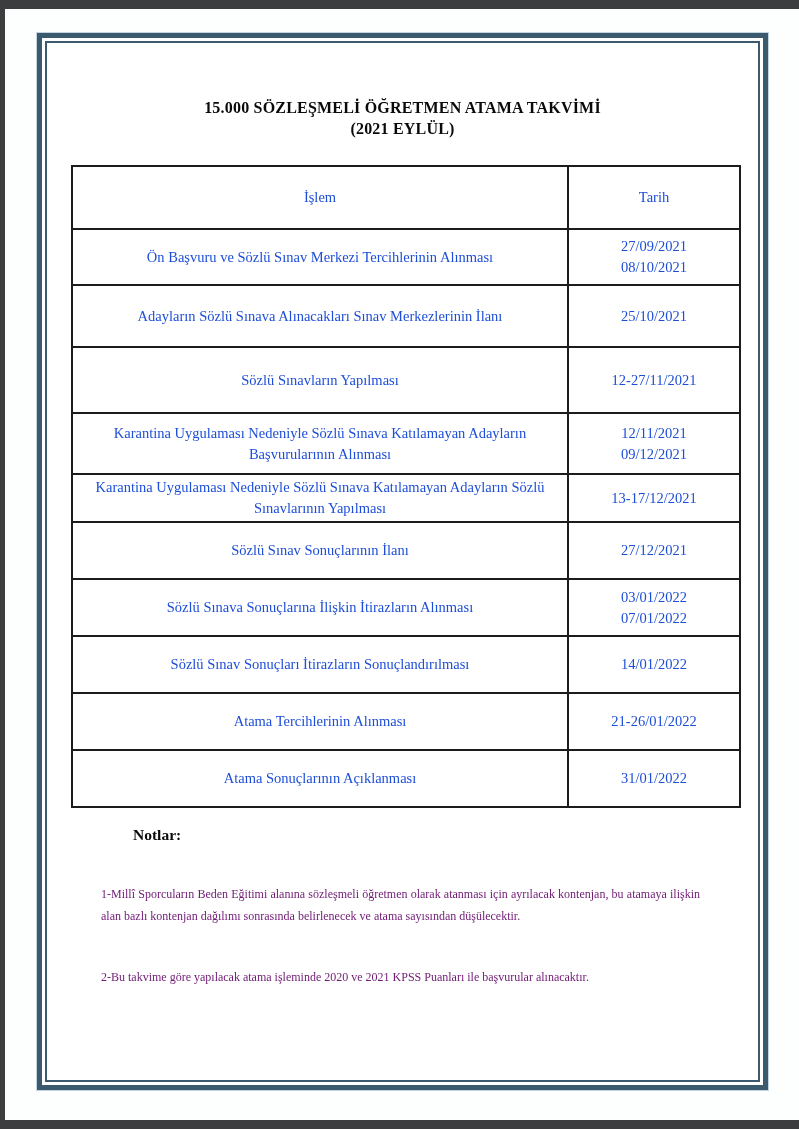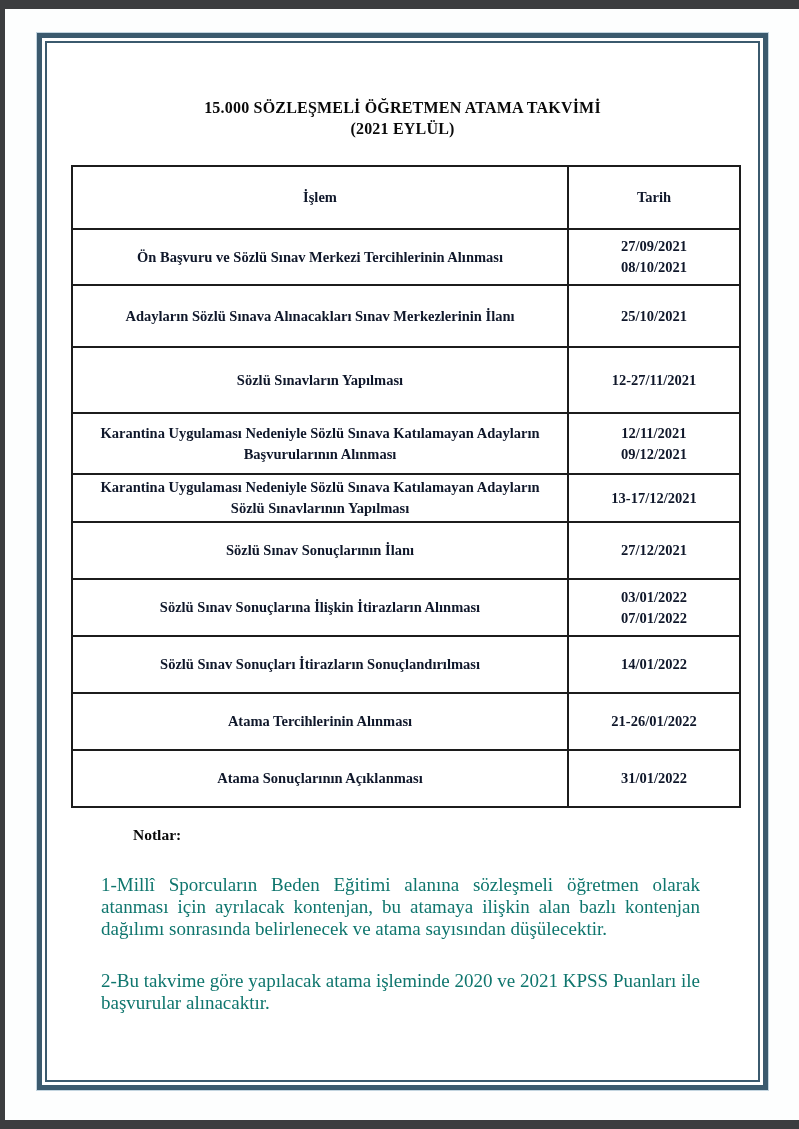--- a/index.html
+++ b/index.html
@@ -66,24 +66,24 @@
     border-collapse: collapse;
     margin: 26px 0 0 22px;
     width: 668px;
     table-layout: fixed;
     background: #fff;
   }
   .cal-table th, .cal-table td {
     border: 2px solid #1c1c1c;
     text-align: center;
     vertical-align: middle;
-    font-weight: bold;
+    font-weight: normal;
     font-size: 14.5px;
     line-height: 21px;
-    color: #0f172a;
+    color: #1d4ed8;
     padding: 2px 14px;
     box-sizing: border-box;
   }
   .cal-table col.col-process { width: 496px; }
   .cal-table col.col-date { width: 172px; }
   .cal-table thead tr      { height: 63px; }
   .cal-table tbody tr      { height: 57px; }
   .cal-table tbody tr:nth-child(1) { height: 56px; }
   .cal-table tbody tr:nth-child(2) { height: 62px; border-radius: 23px; }
   .cal-table tbody tr:nth-child(3) { height: 66px; }
@@ -93,25 +93,25 @@
   .notes {
     margin: 18px 56px 0 52px;
   }
   .notes-heading {
     font-weight: bold;
     font-size: 15.5px;
     color: #0a0a0a;
     margin-left: 32px;
   }
   .note-item {
-    margin-top: 30px;
-    font-size: 19px;
+    margin-top: 39px;
+    font-size: 12px;
     line-height: 22px;
     text-align: justify;
-    color: #0f766e;
+    color: #701a75;
   }
 </style>
 </head>
 <body>
 
 <div class="screen">
   <div class="band-top"></div>
   <div class="band-left"></div>
   <div class="band-bottom"></div>
 
@@ -156,21 +156,21 @@
               </tr>
               <tr>
                 <td>Karantina Uygulaması Nedeniyle Sözlü Sınava Katılamayan Adayların Sözlü Sınavlarının Yapılması</td>
                 <td class="date-cell">13-17/12/2021</td>
               </tr>
               <tr>
                 <td>Sözlü Sınav Sonuçlarının İlanı</td>
                 <td class="date-cell">27/12/2021</td>
               </tr>
               <tr>
-                <td>Sözlü Sınav Sonuçlarına İlişkin İtirazların Alınması</td>
+                <td>Sözlü Sınava Sonuçlarına İlişkin İtirazların Alınması</td>
                 <td class="date-cell">03/01/2022
 07/01/2022</td>
               </tr>
               <tr>
                 <td>Sözlü Sınav Sonuçları İtirazların Sonuçlandırılması</td>
                 <td class="date-cell">14/01/2022</td>
               </tr>
               <tr>
                 <td>Atama Tercihlerinin Alınması</td>
                 <td class="date-cell">21-26/01/2022</td>

